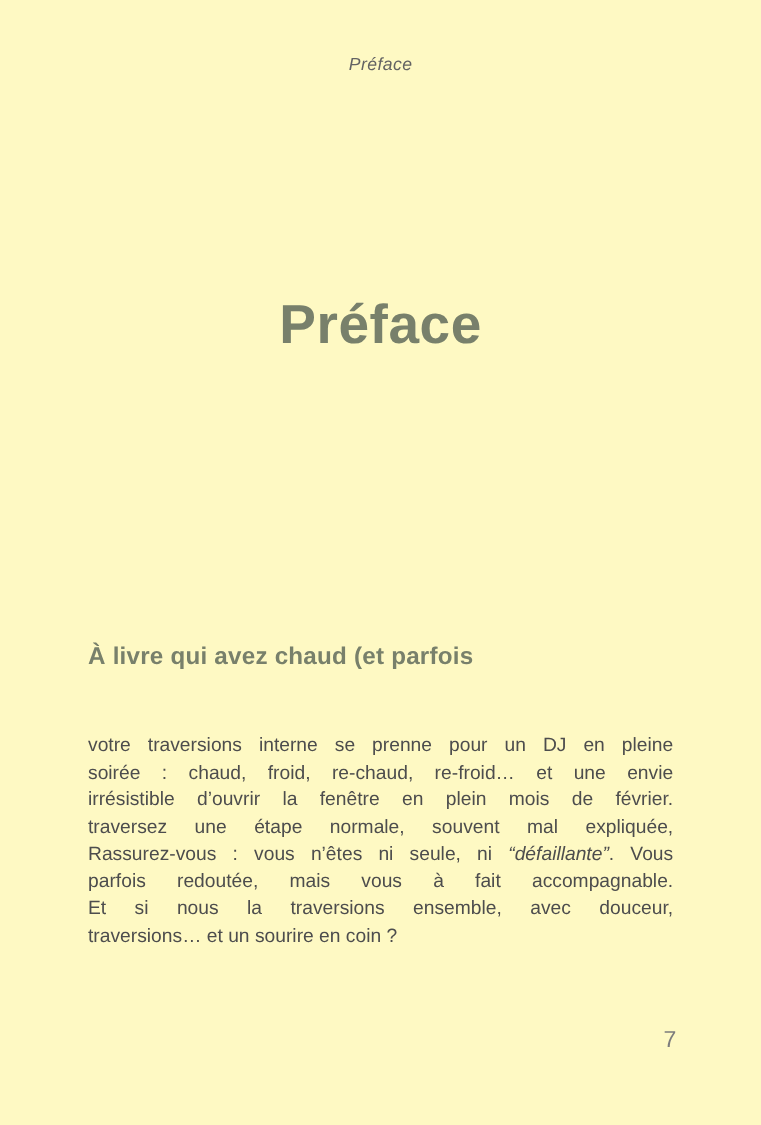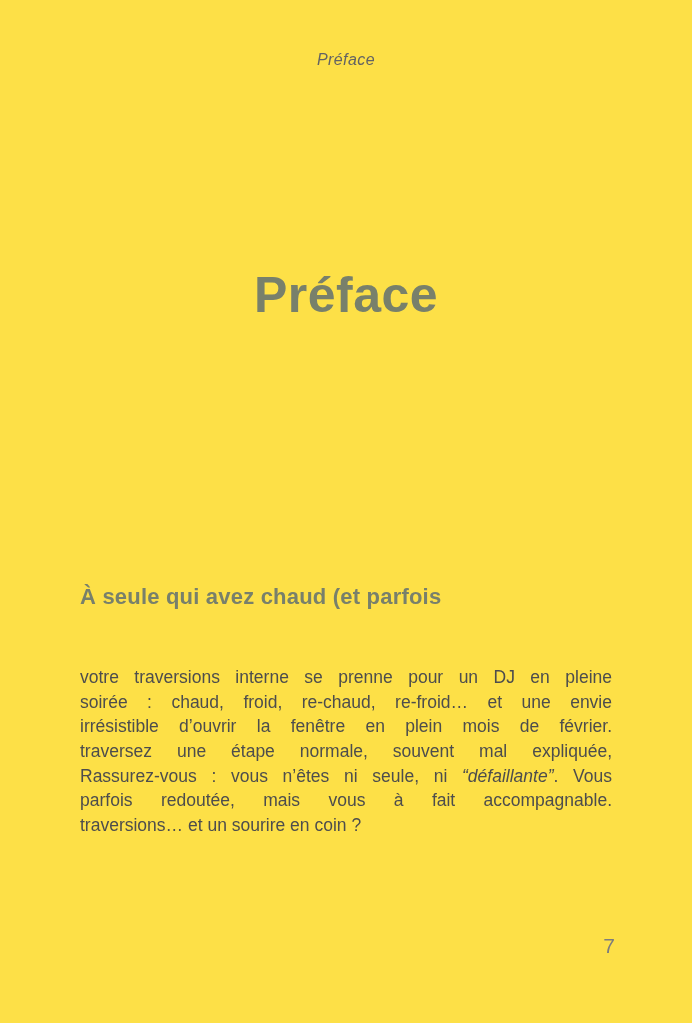--- a/index.html
+++ b/index.html
@@ -4,21 +4,21 @@
 <style>
   html, body {
     margin: 0;
     padding: 0;
     background: #ffffff;
   }
   .page {
     position: relative;
     width: 692px;
     height: 1023px;
-    background: #fde047;
+    background: #fef9c3;
     overflow: hidden;
     font-family: "Liberation Sans", sans-serif;
   }
   .running-header {
     position: absolute;
     top: 51px;
     left: 0;
     width: 100%;
     text-align: center;
     font-style: italic;
@@ -88,30 +88,31 @@
 </head>
 <body>
 
 <div class="page">
 
   <div class="running-header">Préface</div>
 
   <h1 class="chapter-title" style="margin:0;">Préface</h1>
 
   <h2 class="section-heading" style="margin:0;">
-    <span class="hline">À seule qui avez chaud (et parfois</span>
+    <span class="hline">À livre qui avez chaud (et parfois</span>
   </h2>
 
   <div class="body-paragraph">
     <div class="para-line">votre traversions interne se prenne pour un DJ en pleine</div>
     <div class="para-line">soirée : chaud, froid, re-chaud, re-froid… et une envie</div>
     <div class="para-line">irrésistible d’ouvrir la fenêtre en plein mois de février.</div>
     <div class="para-line">traversez une étape normale, souvent mal expliquée,</div>
     <div class="para-line">
       <span>Rassurez-vous : vous n’êtes ni seule, ni </span><span class="italic-seg">“défaillante”</span><span>. Vous</span>
     </div>
     <div class="para-line">parfois redoutée, mais vous à fait accompagnable.</div>
+    <div class="para-line">Et si nous la traversions ensemble, avec douceur,</div>
     <div class="para-line last">traversions… et un sourire en coin ?</div>
   </div>
 
   <div class="page-number">7</div>
 
 </div>
 
 </body></html>

